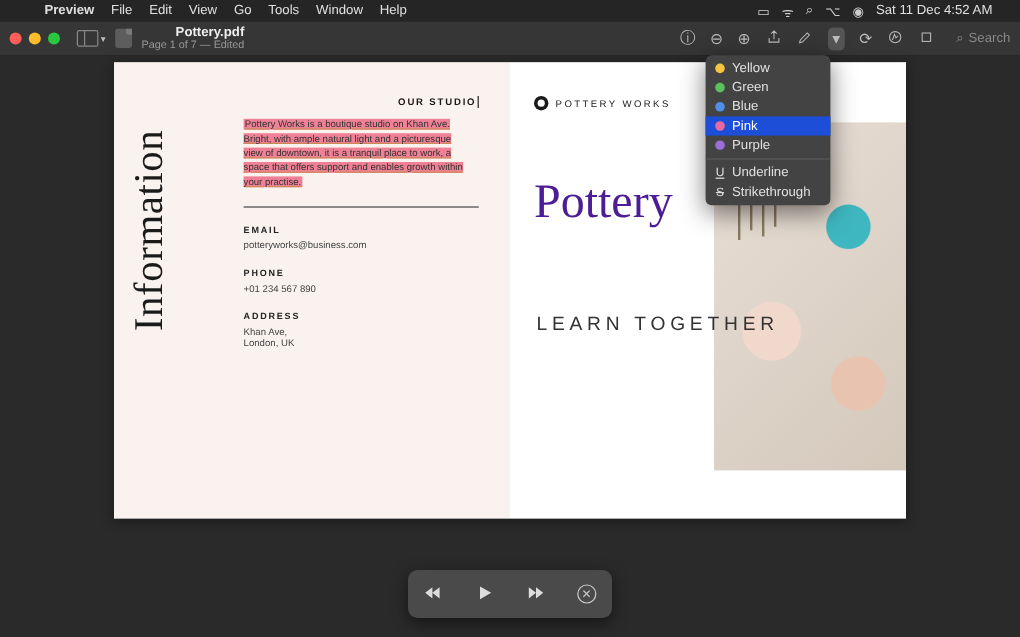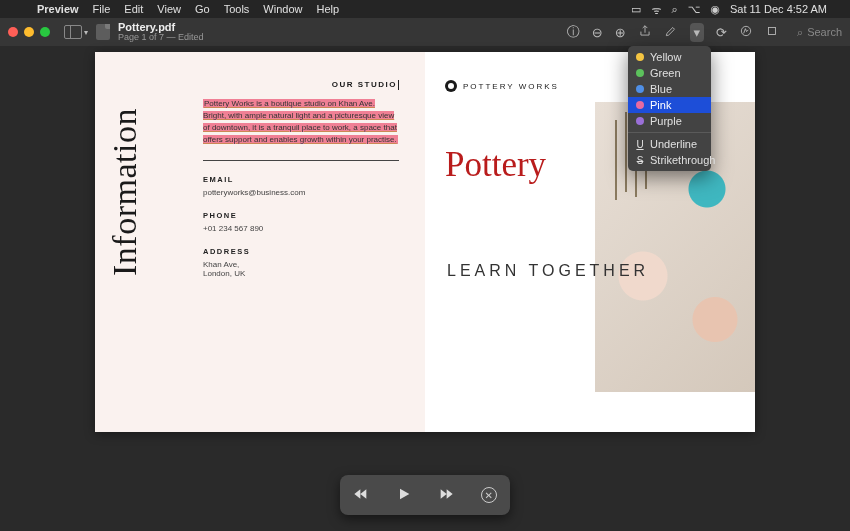--- a/index.html
+++ b/index.html
@@ -56,41 +56,40 @@
     padding: 0 8px;
     gap: 8px;
   }
   .traffic { display: flex; gap: 6px; margin-right: 6px;}
   .traffic span { width:10px;height:10px;border-radius:50%; }
   .tl-red{background:#ff5f57;} .tl-yel{background:#febc2e;} .tl-grn{background:#28c840;}
   .sidebar-toggle { width:18px;height:14px;border:1px solid #888;border-radius:2px;position:relative;}
   .sidebar-toggle::after{content:"";position:absolute;left:5px;top:0;bottom:0;width:1px;background:#888;}
   .doc-icon { width:14px;height:16px;background:#5d5d5d;border-radius:2px;position:relative;}
   .doc-icon::after{content:"";position:absolute;top:0;right:0;width:5px;height:5px;background:#7a7a7a;border-bottom-left-radius:2px;}
-  .title-block { line-height:1.1; }
+  .title-block { line-height:1.1;text-align:right; }
   .title-block .ttl { font-size:11px; font-weight:600; color:#eee;}
   .title-block .sub { font-size:9px; color:#999;}
   .toolbar-center { margin-left:auto; display:flex; align-items:center; gap:12px; }
   .tb-ico { color:#bbb; font-size:13px; position:relative;}
   .tb-ico svg { width:14px; height:14px; stroke:#bbb; fill:none; stroke-width:1.5;}
   .search { display:flex; align-items:center; gap:4px; color:#888; font-size:11px; margin-left:6px;}
   .chev-down{ font-size:8px; margin-left:-6px; color:#bbb;}
 
   
   .dropdown {
     position:absolute;
     top:46px; left:588px;
-    width:83px;
+    width:104px;
     background:#434343;
     border-radius:5px;
     box-shadow:0 6px 20px rgba(0,0,0,.5);
     padding:3px 0;
     font-size:11px;
     z-index:50;
-    margin-left:40px;
   }
   .dd-item { display:flex; align-items:center; gap:6px; padding:2px 8px; cursor:default;}
   .dd-item.sel { background:#1d4ed8; color:#fff;}
   .dd-dot{ width:8px;height:8px;border-radius:50%; flex-shrink:0;}
   .dd-sep{ height:1px; background:#5a5a5a; margin:3px 0;}
   .dd-sym{ width:8px; text-align:center; flex-shrink:0; font-size:10px;}
 
   
   .viewport {
     position:absolute;
@@ -131,21 +130,21 @@
     font-size:8px;
     font-weight:700;
     letter-spacing:1.5px;
     text-transform:uppercase;
     color:#1a1a1a;
     margin:0 0 8px 0;
     position:relative;
     text-align:right;
   }
   .caret{ display:inline-block; width:1px; height:10px; background:#222; vertical-align:middle; margin-left:1px;}
-  .para { font-size:8px; line-height:1.5; color:#333; margin:0 0 10px 0;}
+  .para { font-size:8px; line-height:1.5; color:#333; margin:0 12px 10px 0;}
   .hl { background:#f08095; padding:0 1px;}
   .ul{ text-decoration:underline; text-decoration-color:#c85;}
   .divider{ border:none; border-top:1px solid #444; margin:14px 0;}
   .field-h{ font-size:7.5px; font-weight:700; letter-spacing:1.5px; text-transform:uppercase; margin:14px 0 4px 0;}
   .field-v{ font-size:8px; color:#444; margin:0;}
 
   .page-right {
     width:50%;
     background:#fff;
     position:relative;
@@ -166,23 +165,23 @@
       linear-gradient(135deg,#e8dfd6 0%, #d4c8bb 100%);
   }
   .hero-img::after{
     content:"";position:absolute; top:10px; left:30px; width:2px; height:80px;
     background:linear-gradient(#8a7a5f,#8a7a5f);
     box-shadow: 10px 5px 0 #8a7a5f, 20px -3px 0 #8a7a5f, -10px 8px 0 #8a7a5f;
   }
   .headline{
     position:absolute; left:20px; top:95px;
     font-family: Georgia,"Times New Roman",serif;
-    font-size:35px;
+    font-size:40px;
     line-height:1.05;
-    color:#b91c1c;
+    color:#4c1d95;
   }
   .subhead{
     position:absolute; left:22px; top:210px;
     font-size:16px;
     letter-spacing:4px;
     font-weight:400;
     color:#333;
   }
 
   

